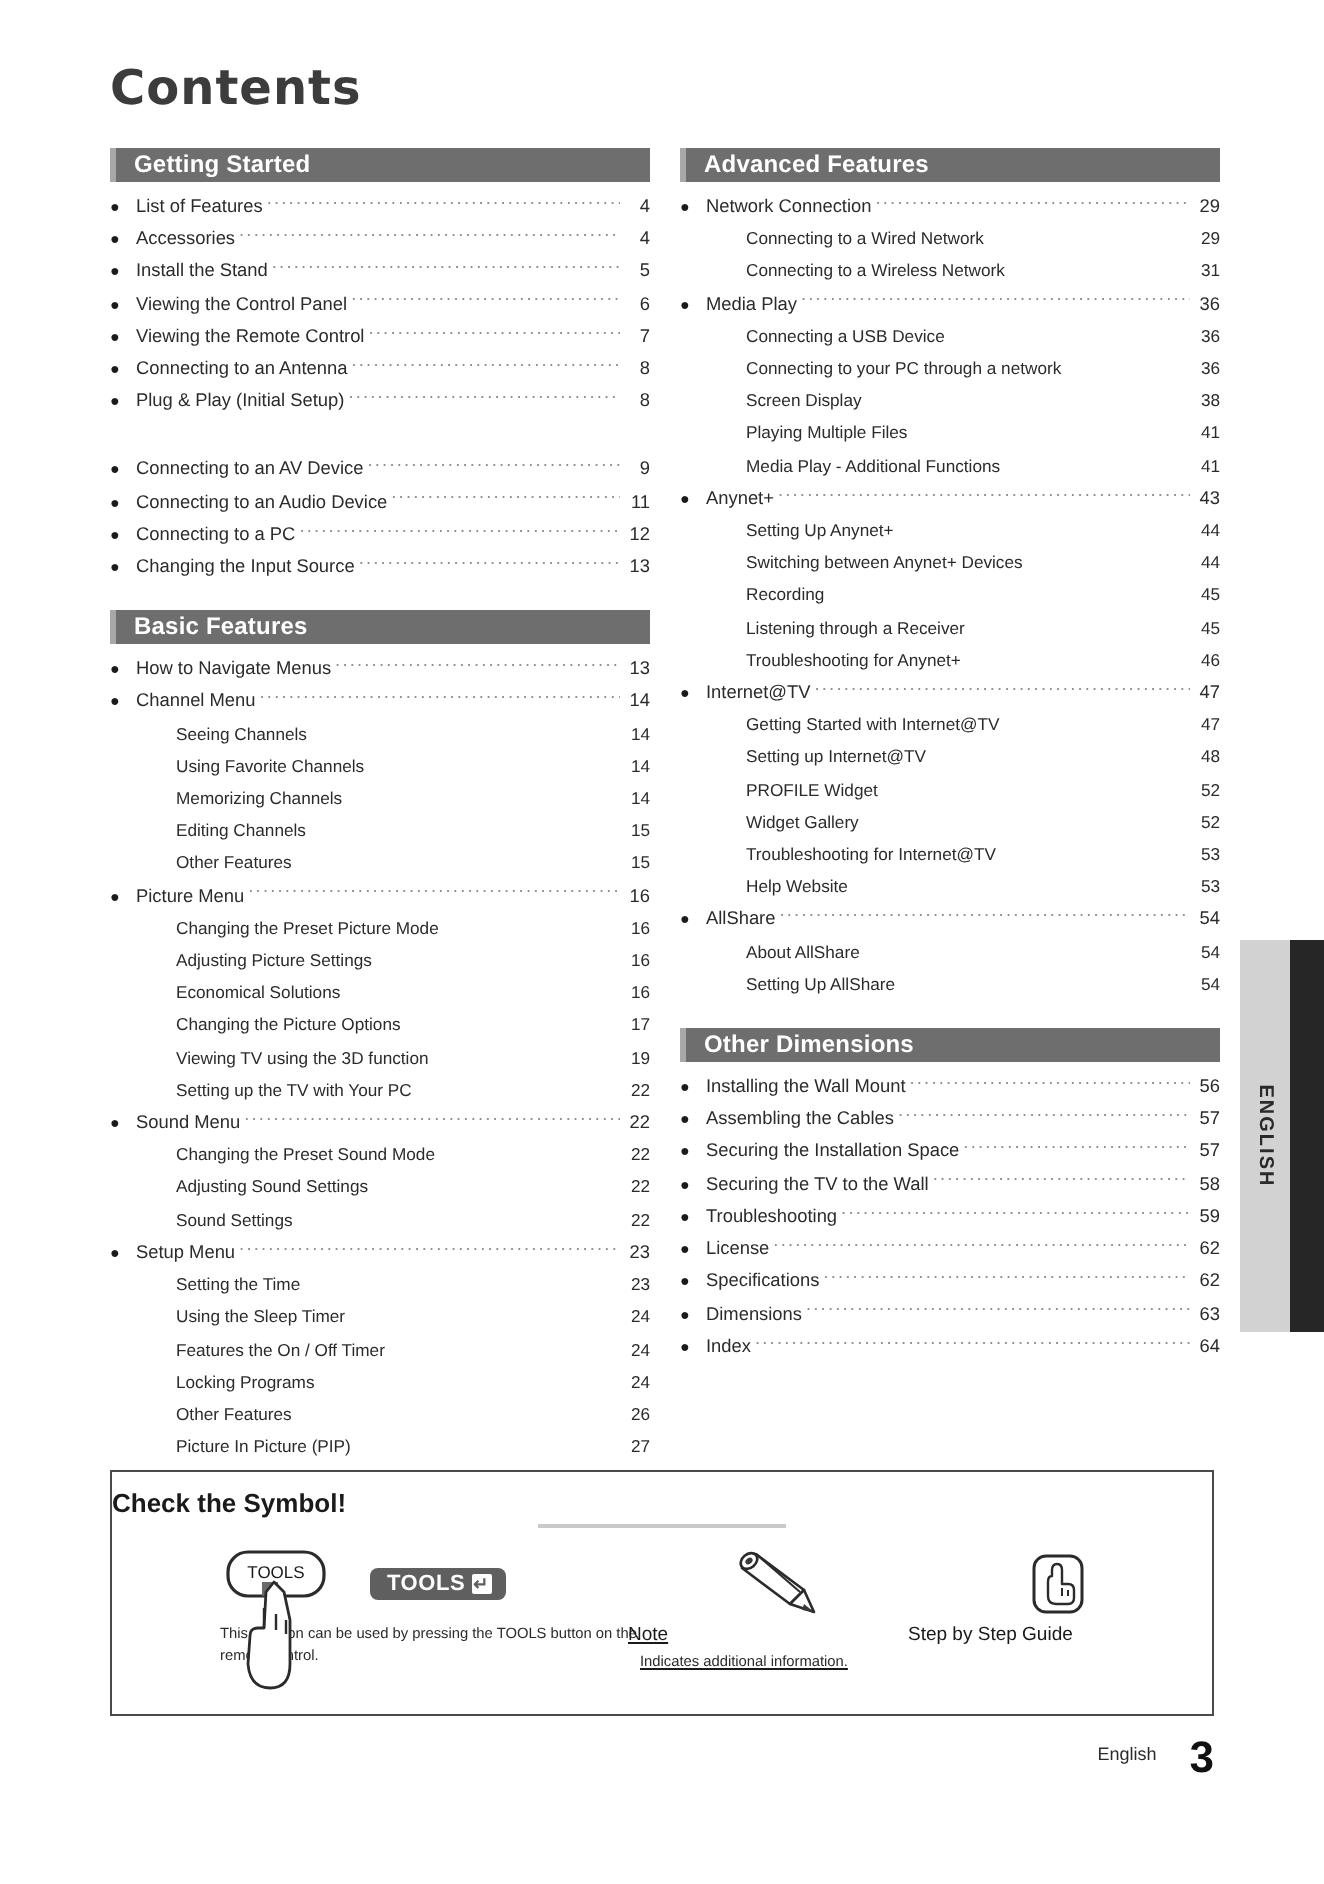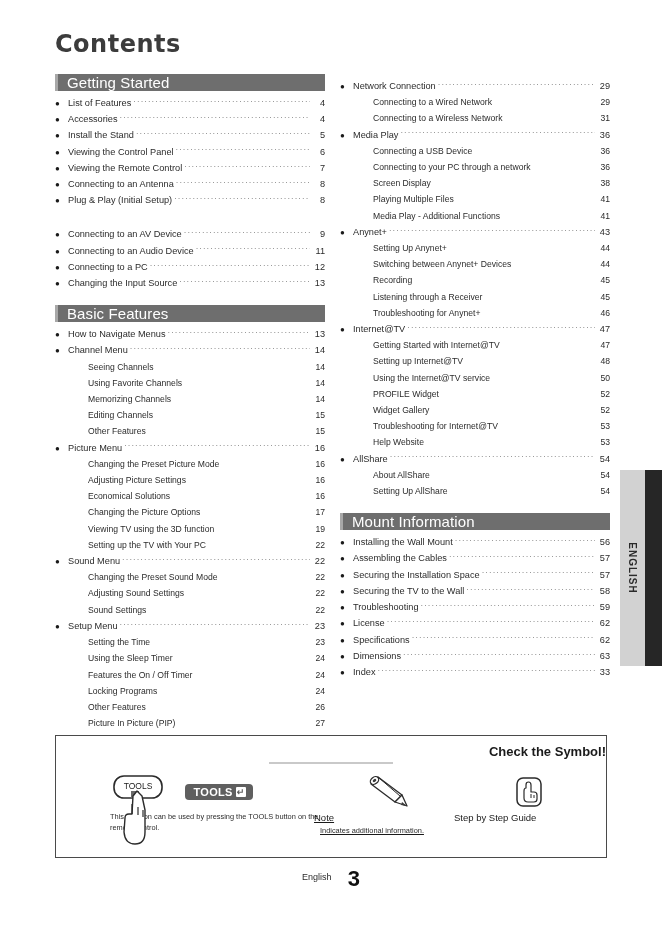--- a/index.html
+++ b/index.html
@@ -43,22 +43,22 @@
   }
   #col-left  { left: 55px; }
   #col-right { left: 340px; }
 
   
   .section { margin-bottom: 14px; }
 
   .section-header {
     background: #6e6e6e;
     color: #ffffff;
-    font-size: 15px;
-    font-weight: normal;
+    font-size: 12px;
+    font-weight: bold;
     height: 17px;
     line-height: 17px;
     padding-left: 9px;
     box-sizing: border-box;
     border-left: 3px solid #a8a8a8;
     letter-spacing: 0.1px;
   }
 
   .section-body { padding-top: 4px; }
 
@@ -152,21 +152,21 @@
     position: absolute;
     left: 55px;
     top: 735px;
     width: 552px;
     height: 123px;
     border: 1px solid #4a4a4a;
     box-sizing: border-box;
     background: #fff;
   }
   #symbol-title {
-    text-align: right;
+    text-align: left;
     font-size: 13px;
     font-weight: bold;
     color: #1a1a1a;
     margin-top: 8px;
     position: relative;
     display: block;
   }
   #symbol-title-underline {
     width: 124px;
     height: 2px;
@@ -238,21 +238,21 @@
     width: 62px;
     height: 80px;
   }
 
   
   #footer {
     position: absolute;
     left: 55px;
     top: 866px;
     width: 552px;
-    text-align: center;
+    text-align: right;
   }
   #footer-lang {
     font-size: 9px;
     color: #2b2b2b;
     vertical-align: 6px;
     margin-right: 12px;
   }
   #footer-page {
     font-size: 22px;
     font-weight: bold;
@@ -498,20 +498,21 @@
             <span class="bullet">●</span>
             <span class="etitle">Support Menu</span>
             <span class="leader"></span>
             <span class="pnum">27</span>
           </div>
         </div>
       </div>
     </div>
   <div class="column" id="col-right">
       <div class="section">
+        <div class="section-header">Advanced Features</div>
         <div class="section-body">
           <div class="entry">
             <span class="bullet">●</span>
             <span class="etitle">Network Connection</span>
             <span class="leader"></span>
             <span class="pnum">29</span>
           </div>
           <div class="entry sub">
             <span class="bullet">●</span>
             <span class="etitle">Connecting to a Wired Network</span>
@@ -609,26 +610,20 @@
             <span class="pnum">47</span>
           </div>
           <div class="entry sub">
             <span class="bullet">●</span>
             <span class="etitle">Setting up Internet@TV</span>
             <span class="leader"></span>
             <span class="pnum">48</span>
           </div>
           <div class="entry sub">
             <span class="bullet">●</span>
-            <span class="etitle">Using the Internet@TV service</span>
-            <span class="leader"></span>
-            <span class="pnum">50</span>
-          </div>
-          <div class="entry sub">
-            <span class="bullet">●</span>
             <span class="etitle">PROFILE Widget</span>
             <span class="leader"></span>
             <span class="pnum">52</span>
           </div>
           <div class="entry sub">
             <span class="bullet">●</span>
             <span class="etitle">Widget Gallery</span>
             <span class="leader"></span>
             <span class="pnum">52</span>
           </div>
@@ -658,21 +653,21 @@
           </div>
           <div class="entry sub">
             <span class="bullet">●</span>
             <span class="etitle">Setting Up AllShare</span>
             <span class="leader"></span>
             <span class="pnum">54</span>
           </div>
         </div>
       </div>
       <div class="section">
-        <div class="section-header">Mount Information</div>
+        <div class="section-header">Other Dimensions</div>
         <div class="section-body">
           <div class="entry">
             <span class="bullet">●</span>
             <span class="etitle">Installing the Wall Mount</span>
             <span class="leader"></span>
             <span class="pnum">56</span>
           </div>
           <div class="entry">
             <span class="bullet">●</span>
             <span class="etitle">Assembling the Cables</span>
@@ -712,21 +707,21 @@
           <div class="entry">
             <span class="bullet">●</span>
             <span class="etitle">Dimensions</span>
             <span class="leader"></span>
             <span class="pnum">63</span>
           </div>
           <div class="entry">
             <span class="bullet">●</span>
             <span class="etitle">Index</span>
             <span class="leader"></span>
-            <span class="pnum">33</span>
+            <span class="pnum">64</span>
           </div>
         </div>
       </div>
     </div>
 </div>
 
 <div id="side-tab">
   <div id="side-tab-label">ENGLISH</div>
 </div>
 <div id="side-tab-black"></div>

